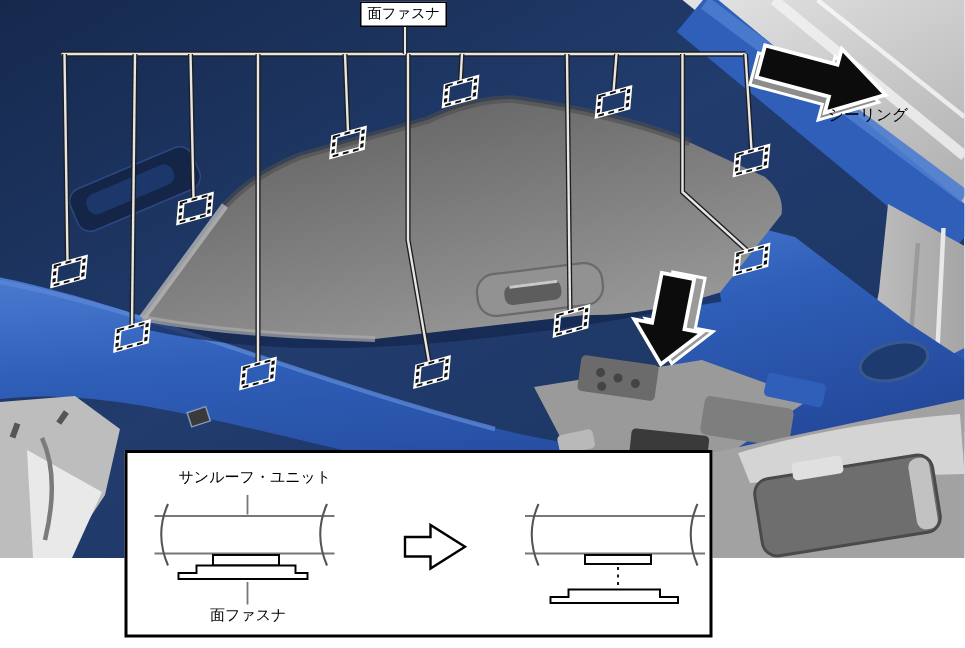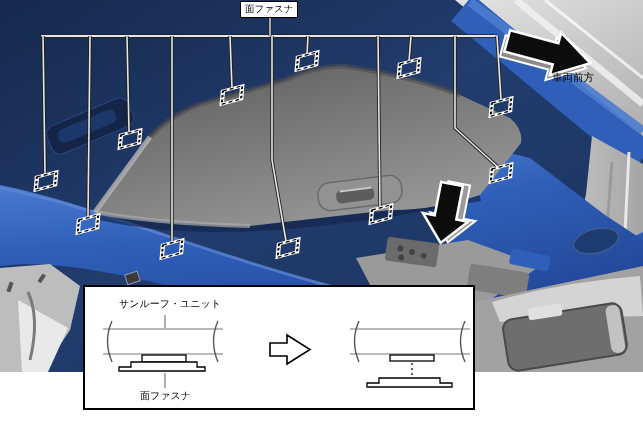--- a/index.html
+++ b/index.html
@@ -9,21 +9,21 @@
   }
   .scene{position:absolute;left:0;top:0;}
   .lbl{position:absolute;font-size:10px;line-height:1.25;color:#000;white-space:nowrap;}
   .lblbox{
     position:absolute;left:240px;top:1px;background:#fff;border:1px solid #000;
     font-size:9.5px;padding:1px 4px;white-space:nowrap;z-index:30;
   }
   .front-lbl{left:552px;top:71px;font-size:10.5px;z-index:30;}
   .ceiling-lbl{left:9px;top:310px;z-index:30;}
   .inset{
-    position:absolute;left:83px;top:285px;width:392px;height:125px;background:#fff;
+    position:absolute;left:83px;top:300px;width:392px;height:125px;background:#fff;
     border:2px solid #000;z-index:20;box-sizing:border-box;
   }
   .inset .lbl{font-size:10px;}
   .inset-sunroof-lbl{left:34px;top:11px;}
   .inset-fastener-lbl{left:55px;top:103px;}
 </style>
 </head>
 <body>
 
 <div class="stage">
@@ -212,21 +212,21 @@
     </g>
 
     <g transform="translate(452,184) rotate(11)">
       <polygon points="-4,-2 18,-2 18,32 30,32 7,58 -16,32 -4,32" fill="#9a9a9a" stroke="#ffffff" stroke-width="2"></polygon>
       <polygon points="-11,0 11,0 11,34 23,34 0,60 -23,34 -11,34" fill="#0c0c0c" stroke="#ffffff" stroke-width="2.5"></polygon>
     </g>
   </svg>
 
   <div class="lblbox">面ファスナ</div>
 
-  <div class="lbl front-lbl">車両前方</div>
+  <div class="lbl front-lbl">シーリング</div>
 
 
   <div class="inset">
     <svg width="388" height="121" viewBox="0 0 388 121">
 
       <g>
         <line x1="18" y1="42" x2="138" y2="42" stroke="#777" stroke-width="1.2"></line>
         <line x1="18" y1="67" x2="138" y2="67" stroke="#777" stroke-width="1.2"></line>
         <path d="M27,34 q-9,20 0,41" stroke="#555" stroke-width="1.4" fill="none"></path>
         <path d="M133,34 q-9,20 0,41" stroke="#555" stroke-width="1.4" fill="none"></path>

